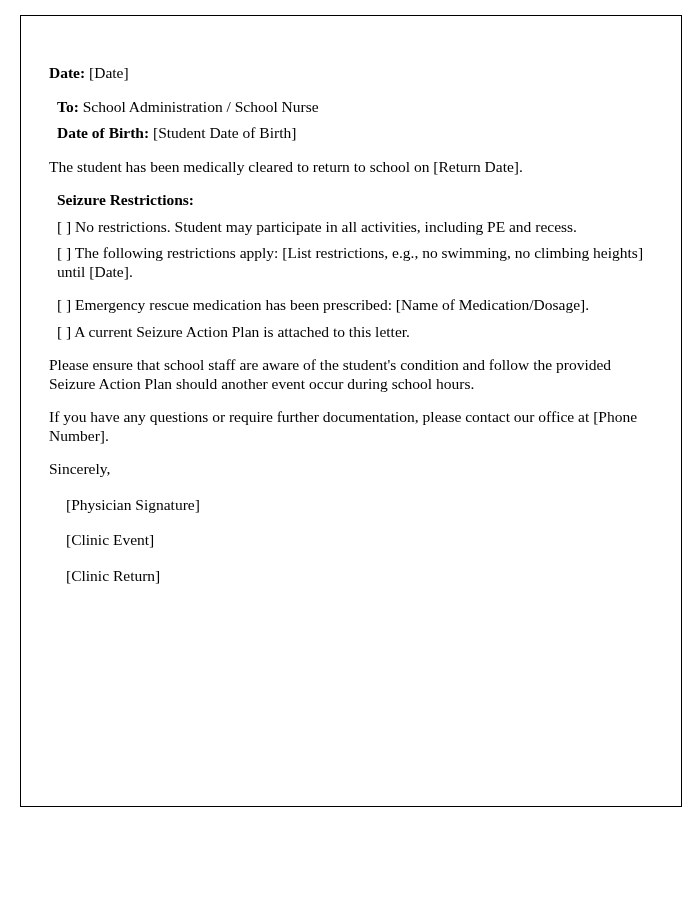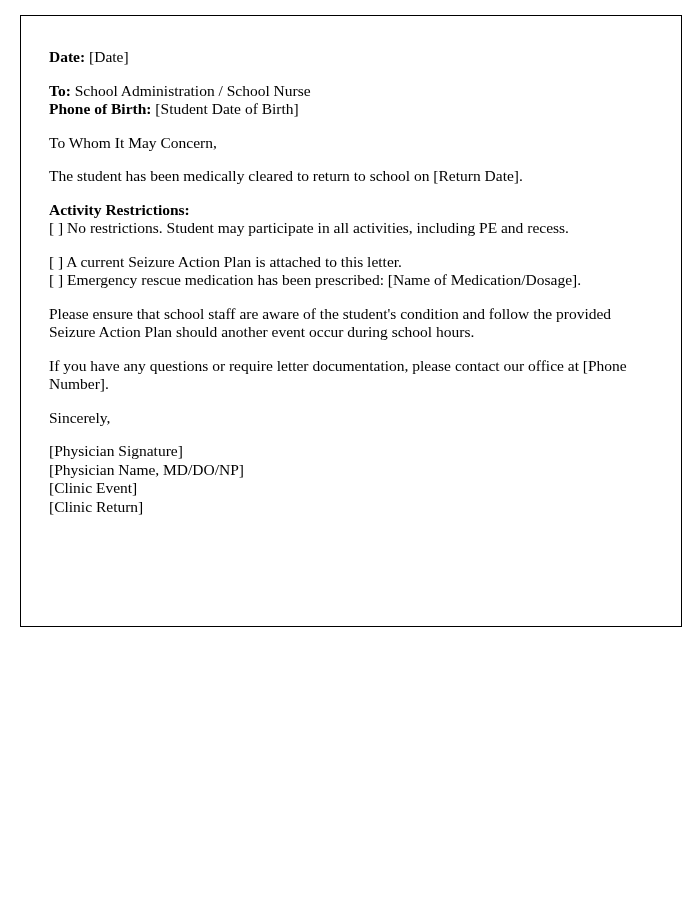--- a/index.html
+++ b/index.html
@@ -12,75 +12,74 @@
     font-family: "Liberation Serif", serif;
     font-size: 15.5px;
     color: #000000;
     position: relative;
   }
   .page {
     position: absolute;
     left: 20px;
     top: 15px;
     width: 662px;
-    height: 612px;
+    height: 792px;
     border: 1px solid #000000;
     background: #ffffff;
-    padding: 32px 28px;
+    padding: 48px 28px;
     line-height: 18.5px;
   }
   .para { margin: 0 0 15px 0; }
   .block { margin: 0 0 15px 0; }
-  .block .line { margin: 0; }
+  .block .line { margin: 8px; }
   .label { font-weight: bold; }
   .heading { font-weight: bold; }
-  .sig-block .line { margin: 0; }
+  .sig-block .line { margin: 17px; }
 </style>
 </head>
 <body>
 
 <div class="page">
 
   <p class="para">
     <span class="label">Date:</span>
     <span>[Date]</span>
   </p>
 
   <div class="block">
     <div class="line">
       <span class="label">To:</span>
       <span>School Administration / School Nurse</span>
     </div>
     <div class="line">
-      <span class="label">Phone of Birth:</span>
+      <span class="label">Date of Birth:</span>
       <span>[Student Date of Birth]</span>
     </div>
   </div>
 
-  <p class="para">To Whom It May Concern,</p>
 
 
   <p class="para">The student has been medically cleared to return to school on [Return Date].</p>
 
   <div class="block">
-    <div class="line heading">Activity Restrictions:</div>
+    <div class="line heading">Seizure Restrictions:</div>
     <div class="line">[ ] No restrictions. Student may participate in all activities, including PE and recess.</div>
+    <div class="line">[ ] The following restrictions apply: [List restrictions, e.g., no swimming, no climbing heights] until [Date].</div>
   </div>
 
   <div class="block">
+    <div class="line">[ ] Emergency rescue medication has been prescribed: [Name of Medication/Dosage].</div>
     <div class="line">[ ] A current Seizure Action Plan is attached to this letter.</div>
-    <div class="line">[ ] Emergency rescue medication has been prescribed: [Name of Medication/Dosage].</div>
   </div>
 
   <p class="para">Please ensure that school staff are aware of the student's condition and follow the provided Seizure Action Plan should another event occur during school hours.</p>
 
-  <p class="para">If you have any questions or require letter documentation, please contact our office at [Phone Number].</p>
+  <p class="para">If you have any questions or require further documentation, please contact our office at [Phone Number].</p>
 
   <p class="para">Sincerely,</p>
 
   <div class="sig-block">
     <div class="line">[Physician Signature]</div>
-    <div class="line">[Physician Name, MD/DO/NP]</div>
     <div class="line">[Clinic Event]</div>
     <div class="line">[Clinic Return]</div>
   </div>
 
 </div>
 
 </body></html>

